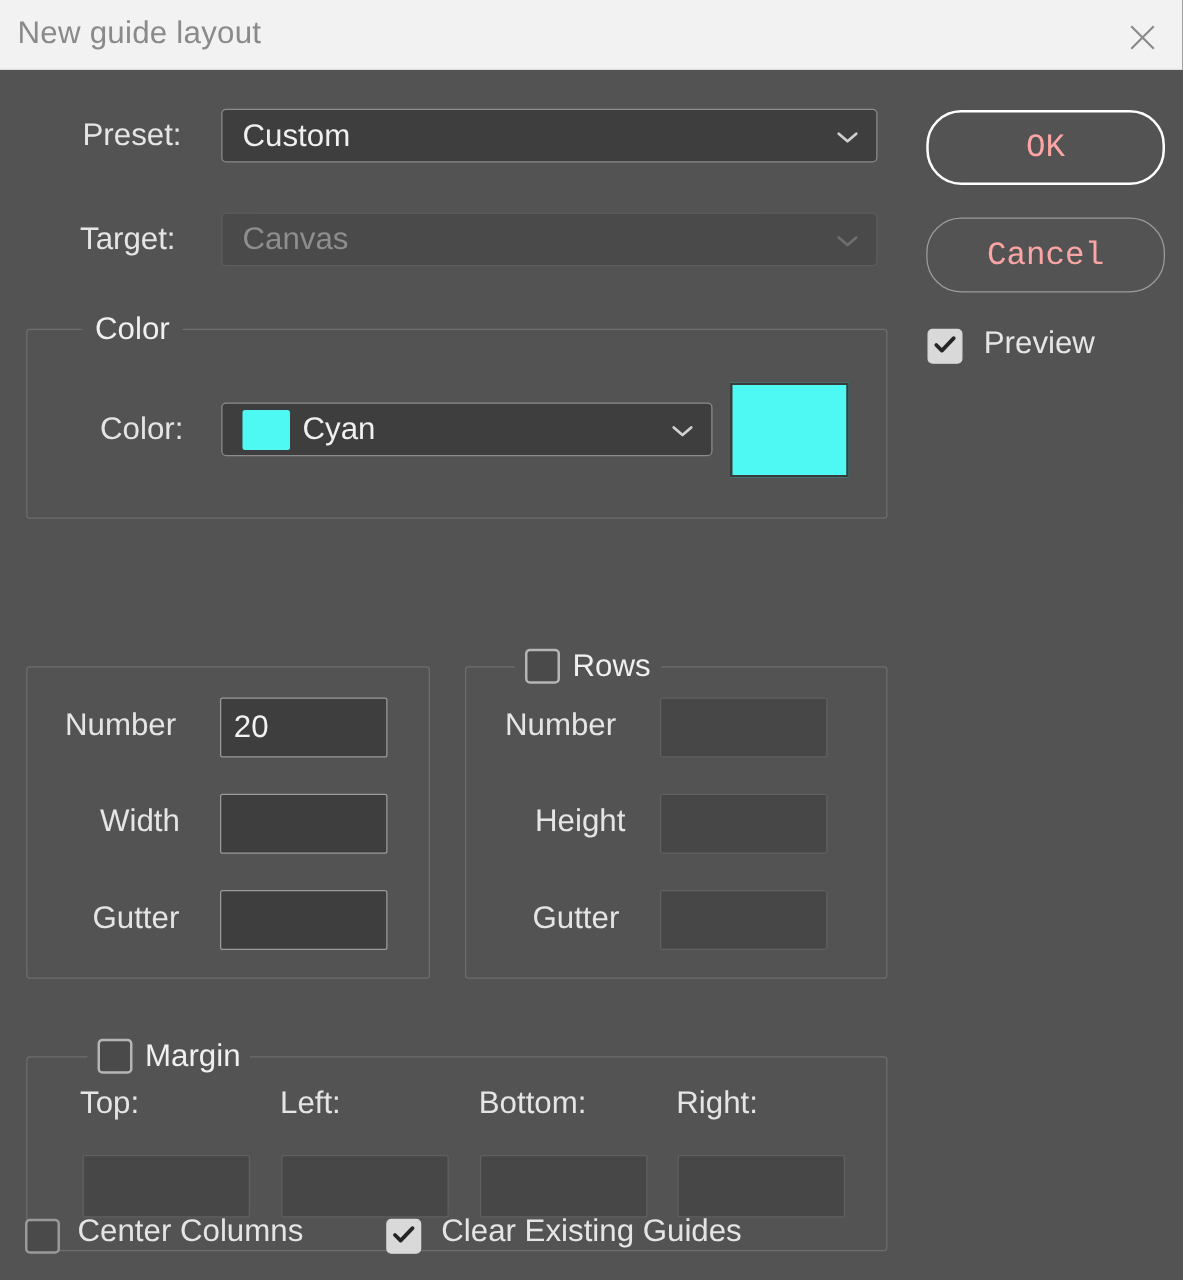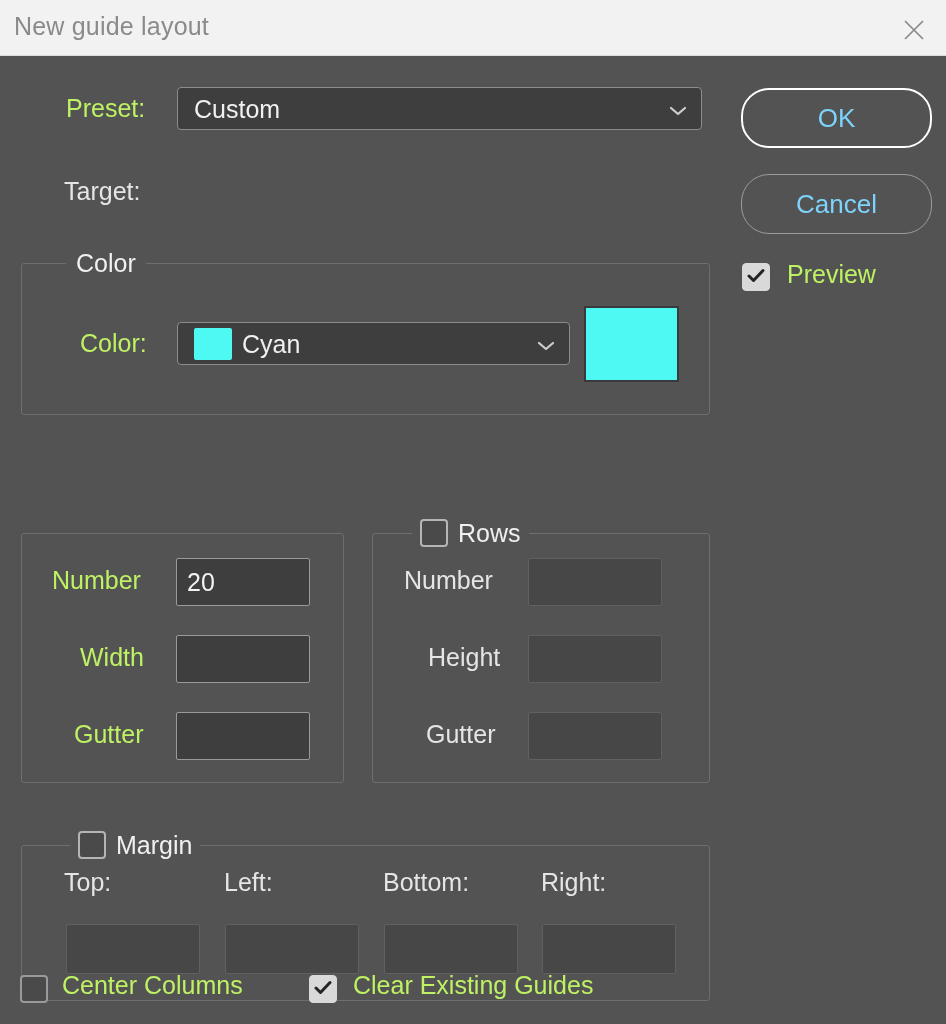--- a/index.html
+++ b/index.html
@@ -49,21 +49,21 @@
     position: absolute;
     left: 0; top: 56px;
     width: 946px;
     height: 968px;
     background: #535353;
   }
 
   
   .lbl {
     font-size: 25px;
-    color: #bef264;
+    color: #e5e5e5;
     white-space: nowrap;
     position: absolute;
   }
   .lbl.dim { color: #e5e5e5; }
 
   
   .select {
     position: absolute;
     box-sizing: border-box;
     background: #3E3E3E;
@@ -104,23 +104,23 @@
     border-radius: 2px;
   }
   .select.with-swatch .seltext { left: 64px; }
 
   
   .btn {
     position: absolute;
     box-sizing: border-box;
     border-radius: 28px;
     background: transparent;
-    color: #7dd3fc;
+    color: #fca5a5;
     font-size: 26px;
-    font-family: Liberation Sans, sans-serif;
+    font-family: Liberation Mono, monospace;
     text-align: center;
     cursor: default;
     display: flex;
     align-items: center;
     justify-content: center;
   }
   .btn.primary { border: 2px solid #FFFFFF; }
   .btn.secondary { border: 1px solid #9C9C9C; }
 
   
@@ -225,20 +225,28 @@
   <div class="select" style="left:177px; top:31px; width:525px; height:43px;">
     <span class="seltext">Custom</span>
     <span class="chev">
       <svg width="18" height="12" viewBox="0 0 18 12">
           <path d="M2 3 L9 9 L16 3" stroke="#D0D0D0" stroke-width="2.2" fill="none" stroke-linecap="round" stroke-linejoin="round"></path>
         </svg>
     </span>
   </div>
 
   <div class="lbl dim" style="left:64px; top:121px;">Target:</div>
+  <div class="select disabled" style="left:177px; top:114px; width:525px; height:43px;">
+    <span class="seltext">Canvas</span>
+    <span class="chev">
+      <svg width="18" height="12" viewBox="0 0 18 12">
+          <path d="M2 3 L9 9 L16 3" stroke="#6E6E6E" stroke-width="2.2" fill="none" stroke-linecap="round" stroke-linejoin="round"></path>
+        </svg>
+    </span>
+  </div>
 
   <div class="btn primary" style="left:741px; top:32px; width:191px; height:60px;">OK</div>
   <div class="btn secondary" style="left:741px; top:118px; width:191px; height:60px;">Cancel</div>
 
   <div class="cb on" style="left:742px; top:207px;">
     <svg width="18" height="16" viewBox="0 0 18 16">
         <path d="M2 8 L6.5 12.5 L16 2.5" stroke="#252525" stroke-width="3" fill="none" stroke-linecap="round" stroke-linejoin="round"></path>
       </svg>
   </div>
   <div class="lbl" style="left:787px; top:204px;">Preview</div>

